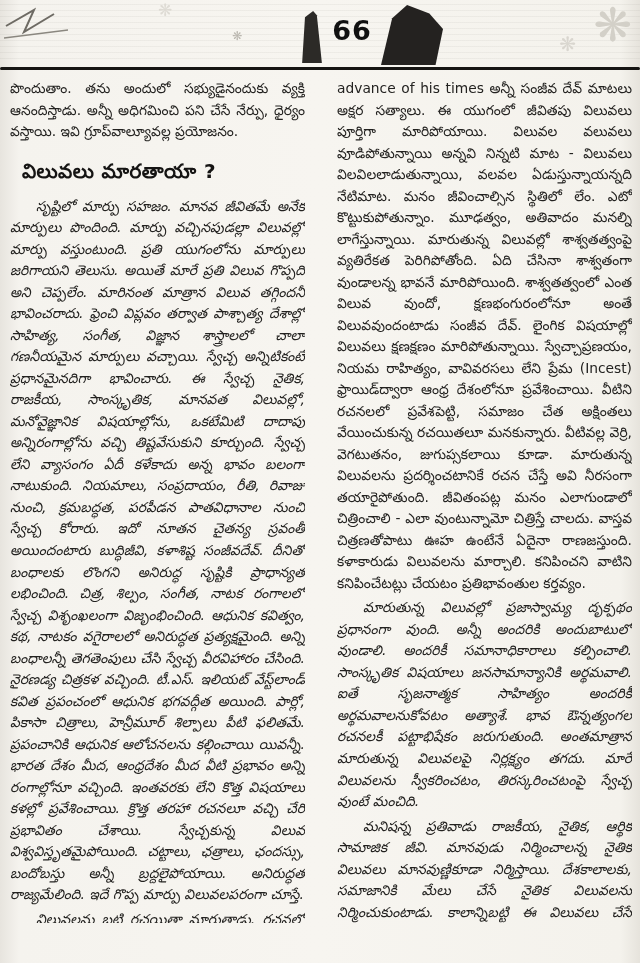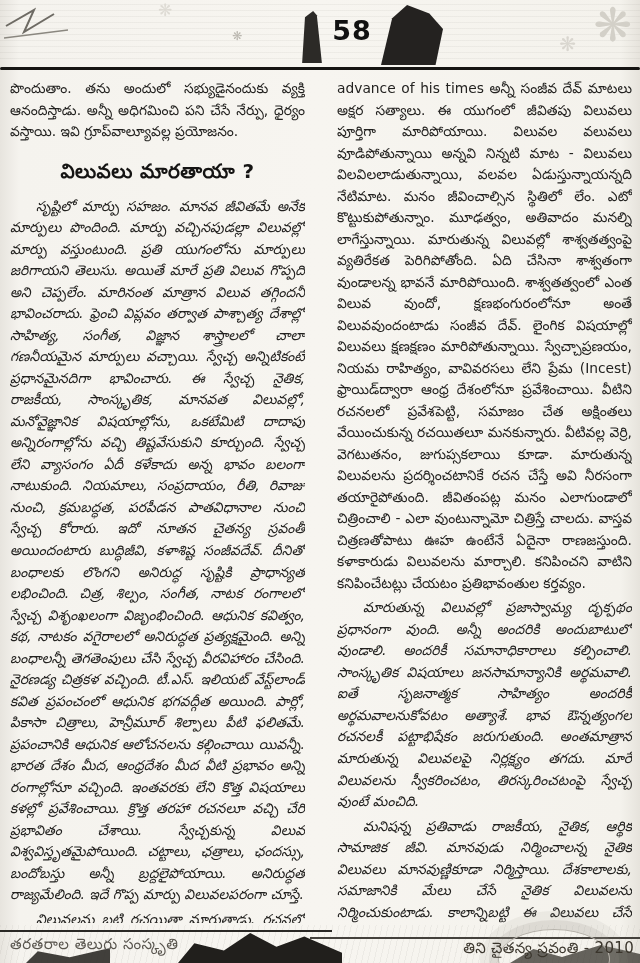--- a/index.html
+++ b/index.html
@@ -44,21 +44,21 @@
   .col{
     width:50%;overflow:hidden;
     text-align:justify;
     font-size:13.8px;line-height:1.56;
     color:#232220;
   }
   .col p{margin:0 0 3px 0;}
   .indent{text-indent:26px;font-style:italic;}
   .heading{
     font-size:20px;font-weight:bold;color:#151413;
-    margin:13px 0 9px 0;letter-spacing:.4px;text-align:center;
+    margin:13px 0 9px 12px;letter-spacing:.4px;text-align:left;
   }
   
   .footer{position:absolute;left:0;right:0;bottom:0;height:40px;}
   .scanlines-bottom{
     position:absolute;bottom:0;left:0;right:0;height:38px;
     background:repeating-linear-gradient(103deg,rgba(110,108,100,.12) 0 1px,transparent 1px 6px);
     opacity:.6;
   }
   .footer-rule-left{position:absolute;left:0;bottom:31px;width:332px;height:2px;background:#2a2825;}
   .footer-rule-right{position:absolute;right:0;bottom:24px;width:330px;height:2px;background:#44413c;}
@@ -97,21 +97,21 @@
       <line x1="0" y1="34" x2="64" y2="26" stroke="#8a877f" stroke-width="1.5"></line>
     </svg>
 
     <span class="flake f1">❋</span>
     <span class="flake f2">❋</span>
     <span class="flake f3">❋</span>
     <span class="flake f4">❋</span>
 
     <div class="pn-wrap">
       <div class="ink-mark ink-left"></div>
-      <div class="page-number">58</div>
+      <div class="page-number">66</div>
       <div class="ink-mark ink-right"></div>
     </div>
 
     <div class="header-rule"></div>
   </div>
 
   <div class="content">
 
     <div class="col">
       <p>పొందుతాం. తను అందులో సభ్యుడైనందుకు వ్యక్తి ఆనందిస్తాడు. అన్నీ అధిగమించి పని చేసే నేర్పు, ధైర్యం వస్తాయి. ఇవి గ్రూప్‌వాల్యూవల్ల ప్రయోజనం.</p>
@@ -121,27 +121,14 @@
     </div>
 
     <div class="col">
       <p>advance of his times అన్నీ సంజీవ దేవ్ మాటలు అక్షర సత్యాలు. ఈ యుగంలో జీవితపు విలువలు పూర్తిగా మారిపోయాయి. విలువల వలువలు వూడిపోతున్నాయి అన్నవి నిన్నటి మాట - విలువలు విలవిలలాడుతున్నాయి, వలవల ఏడుస్తున్నాయన్నది నేటిమాట. మనం జీవించాల్సిన స్థితిలో లేం. ఎటో కొట్టుకుపోతున్నాం. మూఢత్వం, అతివాదం మనల్ని లాగేస్తున్నాయి. మారుతున్న విలువల్లో శాశ్వతత్వంపై వ్యతిరేకత పెరిగిపోతోంది. ఏది చేసినా శాశ్వతంగా వుండాలన్న భావనే మారిపోయింది. శాశ్వతత్వంలో ఎంత విలువ వుందో, క్షణభంగురంలోనూ అంతే విలువవుందంటాడు సంజీవ దేవ్. లైంగిక విషయాల్లో విలువలు క్షణక్షణం మారిపోతున్నాయి. స్వేచ్చాప్రణయం, నియమ రాహిత్యం, వావివరసలు లేని ప్రేమ (Incest) ఫ్రాయిడ్‌ద్వారా ఆంధ్ర దేశంలోనూ ప్రవేశించాయి. వీటిని రచనలలో ప్రవేశపెట్టి, సమాజం చేత అక్షింతలు వేయించుకున్న రచయితలూ మనకున్నారు. వీటివల్ల వెర్రి, వెగటుతనం, జుగుప్సకలాయి కూడా. మారుతున్న విలువలను ప్రదర్శించటానికే రచన చేస్తే అవి నీరసంగా తయారైపోతుంది. జీవితంపట్ల మనం ఎలాగుండాలో చిత్రించాలి - ఎలా వుంటున్నామో చిత్రిస్తే చాలదు. వాస్తవ చిత్రణతోపాటు ఊహ ఉంటేనే ఏదైనా రాణజస్తుంది. కళాకారుడు విలువలను మార్చాలి. కనిపించని వాటిని కనిపించేటట్లు చేయటం ప్రతిభావంతుల కర్తవ్యం.</p>
       <p class="indent">మారుతున్న విలువల్లో ప్రజాస్వామ్య దృక్పథం ప్రధానంగా వుంది. అన్నీ అందరికి అందుబాటులో వుండాలి. అందరికీ సమానాధికారాలు కల్పించాలి. సాంస్కృతిక విషయాలు జనసామాన్యానికి అర్థమవాలి. ఐతే సృజనాత్మక సాహిత్యం అందరికీ అర్థమవాలనుకోవటం అత్యాశే. భావ ఔన్నత్యంగల రచనలకీ పట్టాభిషేకం జరుగుతుంది. అంతమాత్రాన మారుతున్న విలువలపై నిర్లక్ష్యం తగదు. మారే విలువలను స్వీకరించటం, తిరస్కరించటంపై స్వేచ్చ వుంటే మంచిది.</p>
       <p class="indent">మనిషన్న ప్రతివాడు రాజకీయ, నైతిక, ఆర్థిక సామాజిక జీవి. మానవుడు నిర్మించాలన్న నైతిక విలువలు మానవుణ్ణికూడా నిర్మిస్తాయి. దేశకాలాలకు, సమాజానికి మేలు చేసే నైతిక విలువలను నిర్మించుకుంటాడు. కాలాన్నిబట్టి ఈ విలువలు చేసే మంచి, చెడులు మారుతుంటాయి. మారే ప్రపంచంలో నైతిక విలువలుకూడా మారుతుంటాయి. అయితే అంతా మారిపోతే ఎట్లా? అందుకనిమార్పులేని కొంత స్థిరత్వంకూడా అవసరమేనని విజ్ఞుల భావన. కొన్ని నైతిక విలువలు మారాలి. కొన్ని</p>
     </div>
 
   </div>
 
-  <div class="footer">
-    <div class="scanlines-bottom"></div>
-    <div class="footer-rule-left"></div>
-    <div class="footer-rule-right"></div>
-
-    <div class="ill ill-left"></div>
-    <div class="ill ill-center"></div>
-    <div class="ill ill-right"></div>
-    <div class="web"></div>
-
-    <div class="footer-left-text">తరతరాల తెలుగు సంస్కృతి</div>
-    <div class="footer-right-text">తిని చైతన్య స్రవంతి - 2010</div>
-  </div>
 
 </div>
 
 </body></html>

